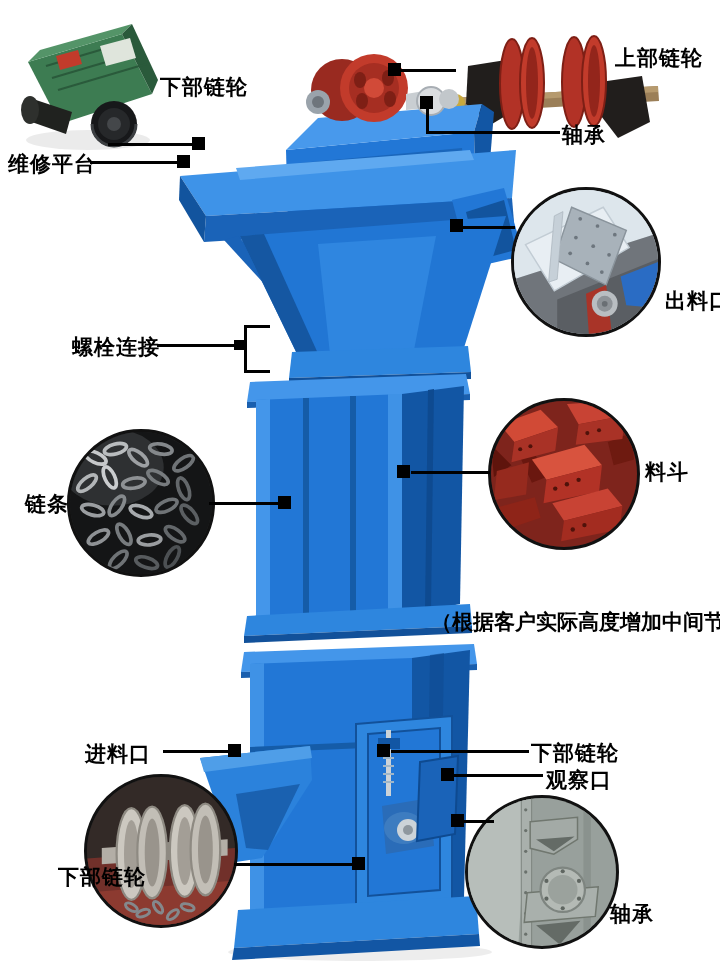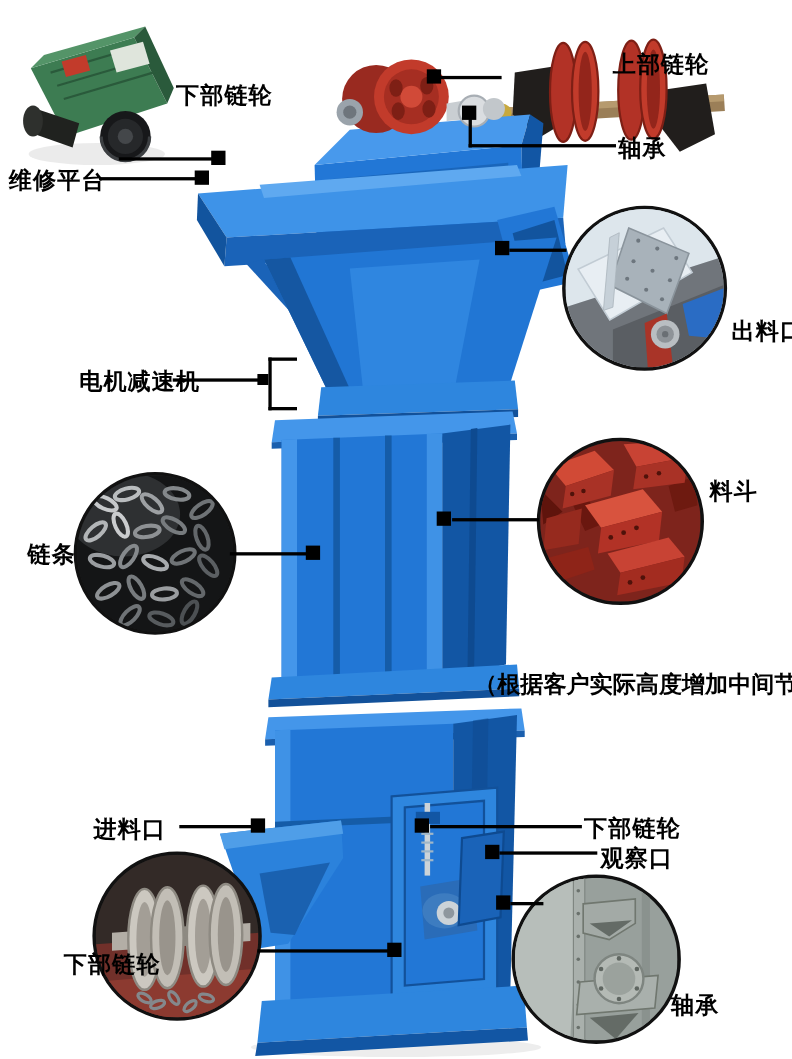--- a/index.html
+++ b/index.html
@@ -332,27 +332,27 @@
   <div class="line" style="left:391px; top:750px; width:138px; height:3px;"></div>
   <div class="marker" style="left:377px; top:744px;"></div>
 
   <div class="line" style="left:454px; top:774px; width:89px; height:3px;"></div>
   <div class="marker" style="left:441px; top:768px;"></div>
 
   <div class="line" style="left:464px; top:820px; width:30px; height:3px;"></div>
   <div class="marker" style="left:451px; top:814px;"></div>
 
   <div class="label" style="left:160px; top:76px;">下部链轮</div>
-  <div class="label" style="left:557px; top:47px;">上部链轮</div>
+  <div class="label" style="left:615px; top:47px;">上部链轮</div>
   <div class="label" style="left:562px; top:124px;">轴承</div>
   <div class="label" style="left:8px;   top:153px;">维修平台</div>
   <div class="label" style="left:665px; top:290px;">出料口</div>
-  <div class="label" style="left:72px;  top:336px;">电机减速机</div>
+  <div class="label" style="left:72px;  top:336px;">螺栓连接</div>
   <div class="label" style="left:25px;  top:493px;font-family:Liberation Serif, serif;">链条</div>
-  <div class="label" style="left:645px; top:436px;">料斗</div>
+  <div class="label" style="left:645px; top:461px;">料斗</div>
   <div class="note" style="left:431px; top:608px;">（根据客户实际高度增加中间节）</div>
   <div class="label" style="left:85px;  top:743px;">进料口</div>
   <div class="label" style="left:531px; top:742px;">下部链轮</div>
   <div class="label" style="left:546px; top:769px;">观察口</div>
   <div class="label" style="left:14px;  top:866px;margin-left:44px;">下部链轮</div>
   <div class="label" style="left:610px; top:903px;">轴承</div>
 
 </div>
 
 </body></html>

